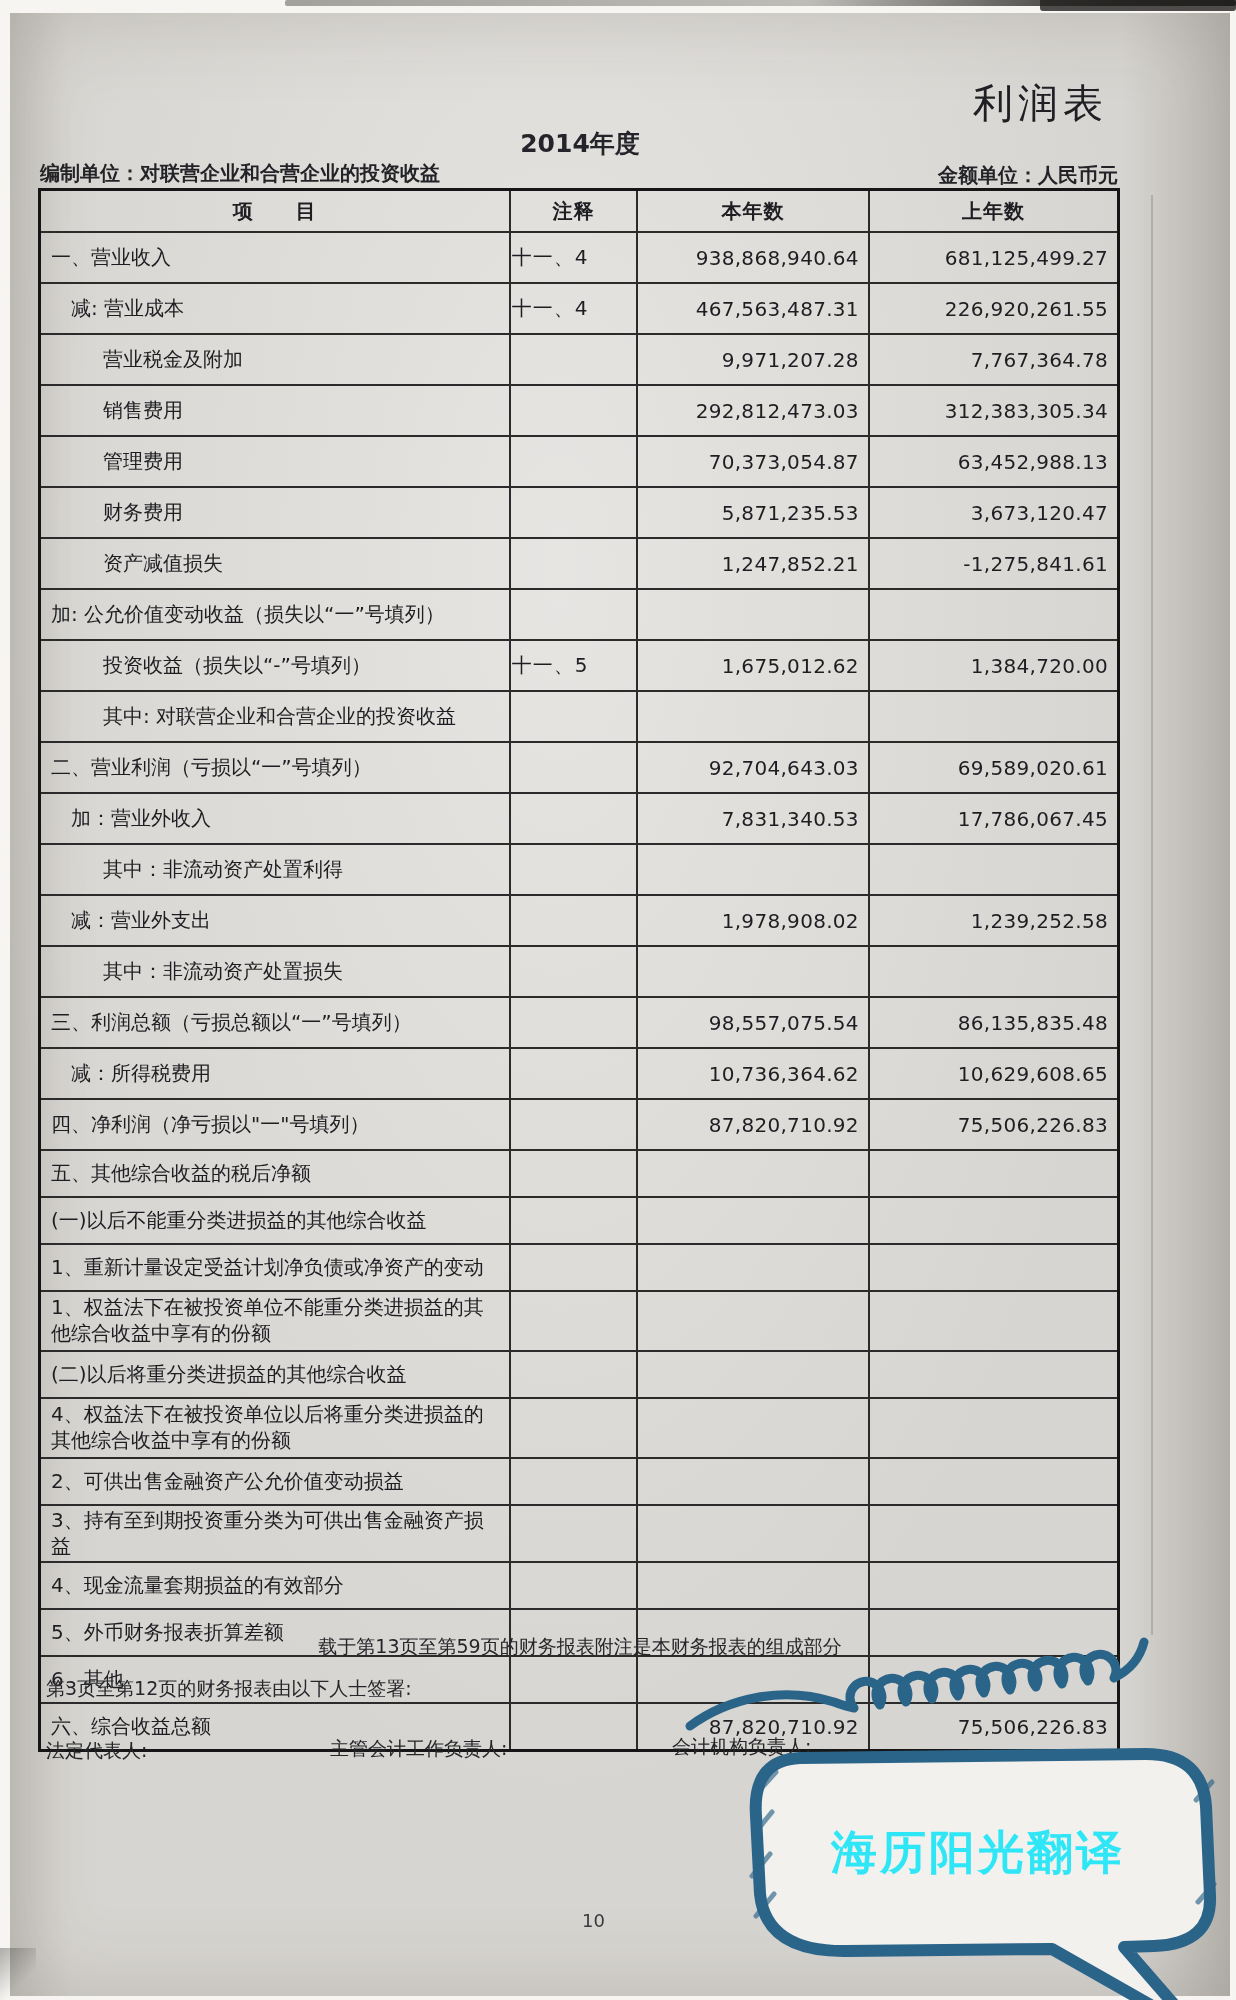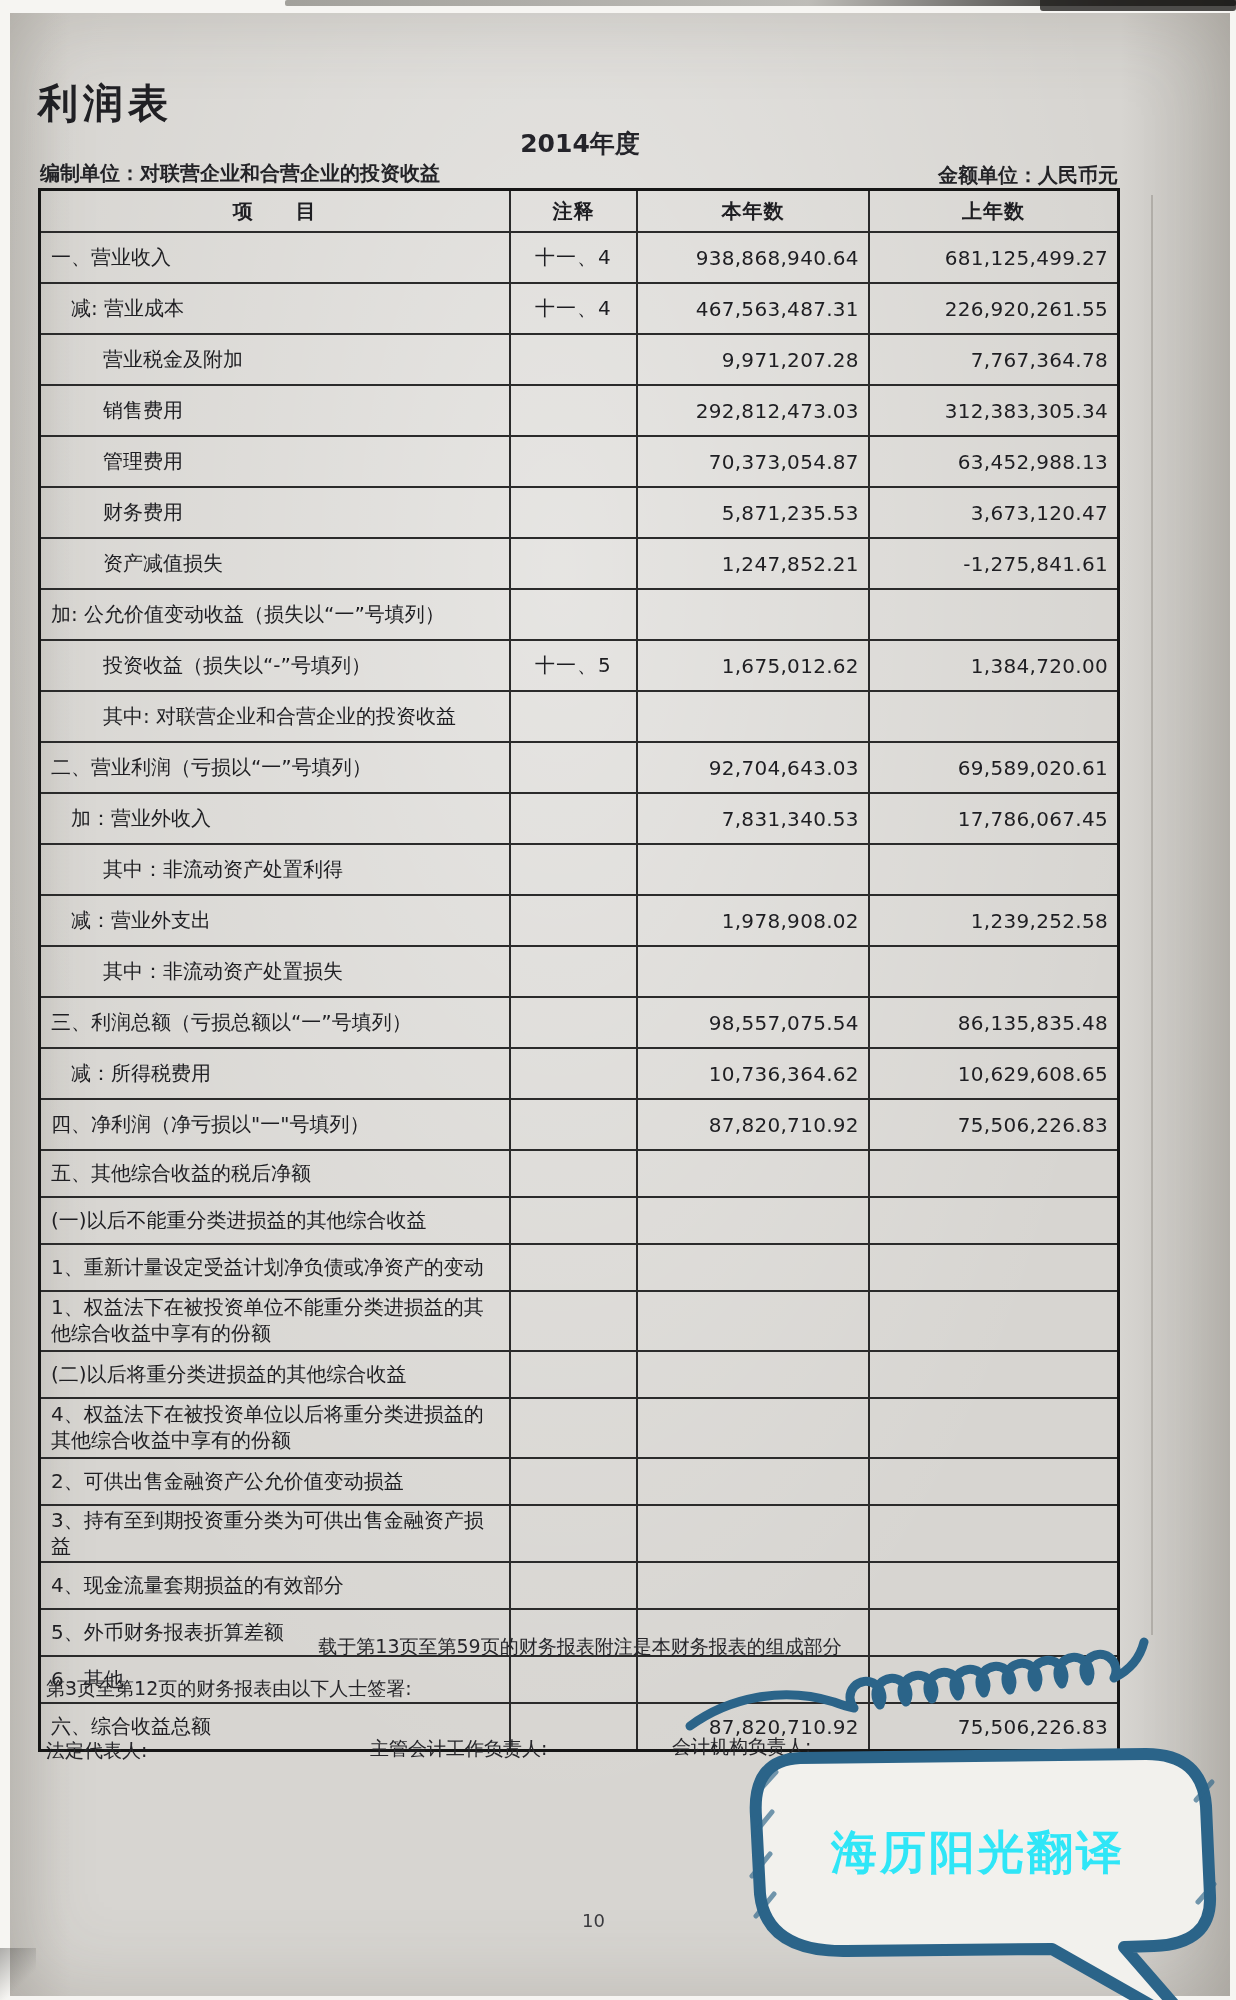--- a/index.html
+++ b/index.html
@@ -12,44 +12,44 @@
       #d7d5d1;
     box-shadow: inset 0 0 85px rgba(95,88,75,.24);}
   .top-edge{position:absolute;top:0;left:285px;right:0;height:6px;
     background:linear-gradient(90deg, rgba(60,58,50,.45), rgba(60,58,50,.30) 55%, rgba(25,24,22,.85) 86%, rgba(15,15,14,.95));border-radius:2px;}
   .top-blob{position:absolute;top:0;left:1040px;right:0;height:11px;background:#23221f;opacity:.8;border-radius:0 0 3px 3px;}
   .page-edge-line{position:absolute;left:1151px;top:195px;height:1440px;width:2px;background:rgba(100,95,85,.28);}
   .corner-mark{position:absolute;left:-8px;top:1948px;width:44px;height:62px;
     background:linear-gradient(135deg, rgba(40,40,38,.40), rgba(40,40,38,0) 62%);}
 
   .abs{position:absolute;}
-  .doc-title{left:38px;top:76px;width:1080px;text-align:left;font-size:40px;font-weight:bold;
+  .doc-title{left:28px;top:76px;width:1080px;text-align:right;font-size:40px;font-weight:normal;
     letter-spacing:5px;color:#202024;}
   .doc-period{left:40px;top:127px;width:1080px;text-align:center;font-size:25px;font-weight:bold;color:#24242a;}
   .prep-line{left:40px;top:160px;font-size:20px;font-weight:600;color:#232327;}
   .unit-line{left:718px;top:162px;width:400px;text-align:right;font-size:20px;font-weight:700;color:#232327;}
 
   table.fin{position:absolute;left:38px;top:188px;width:1082px;border-collapse:collapse;
     border:3px solid #161616;color:#1e1e22;}
   table.fin th, table.fin td{border:2px solid #2b2b2b;font-size:20px;vertical-align:middle;}
   table.fin thead th{height:38px;font-weight:600;text-align:center;letter-spacing:1px;}
   .row-lg td{height:45px;}
   .row-sm td{height:41px;}
   .row-2l td{height:54px;}
   .row-clip td{height:48px;}
   td.c-item{text-align:left;padding:2px 6px 2px 10px;line-height:1.28;}
   td.ind1{padding-left:30px;}
   td.ind2{padding-left:62px;}
-  td.c-notes{text-align:center;letter-spacing:1px;}
+  td.c-notes{text-align:left;letter-spacing:1px;}
   td.c-num{text-align:right;padding-right:9px;font-weight:500;letter-spacing:.3px;white-space:nowrap;border-radius:16px;}
 
   .f-notes{left:40px;top:1634px;width:1080px;text-align:center;font-size:19px;color:#26262a;}
   .f-sign{left:46px;top:1676px;font-size:19px;color:#26262a;}
   .sig-legal{left:46px;top:1738px;font-size:19px;color:#26262a;}
-  .sig-chief{left:330px;top:1736px;font-size:19px;color:#26262a;margin-left:40px;}
+  .sig-chief{left:330px;top:1736px;font-size:19px;color:#26262a;}
   .sig-dept{left:672px;top:1734px;font-size:19px;color:#26262a;}
   .page-number{left:535px;top:1910px;width:70px;text-align:right;font-size:18px;color:#3a3a3e;}
 
   svg.doodle{position:absolute;left:0;top:0;width:1236px;height:2000px;pointer-events:none;}
 </style>
 </head>
 <body>
 
 <div class="canvas">
   <div class="paper"></div>

